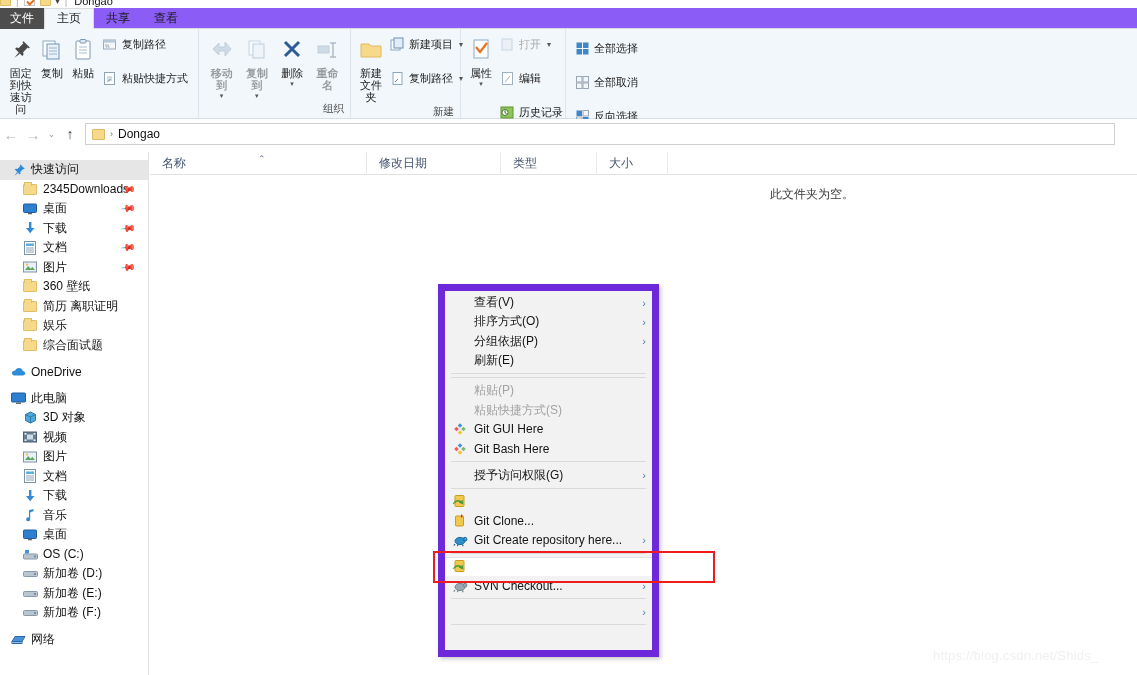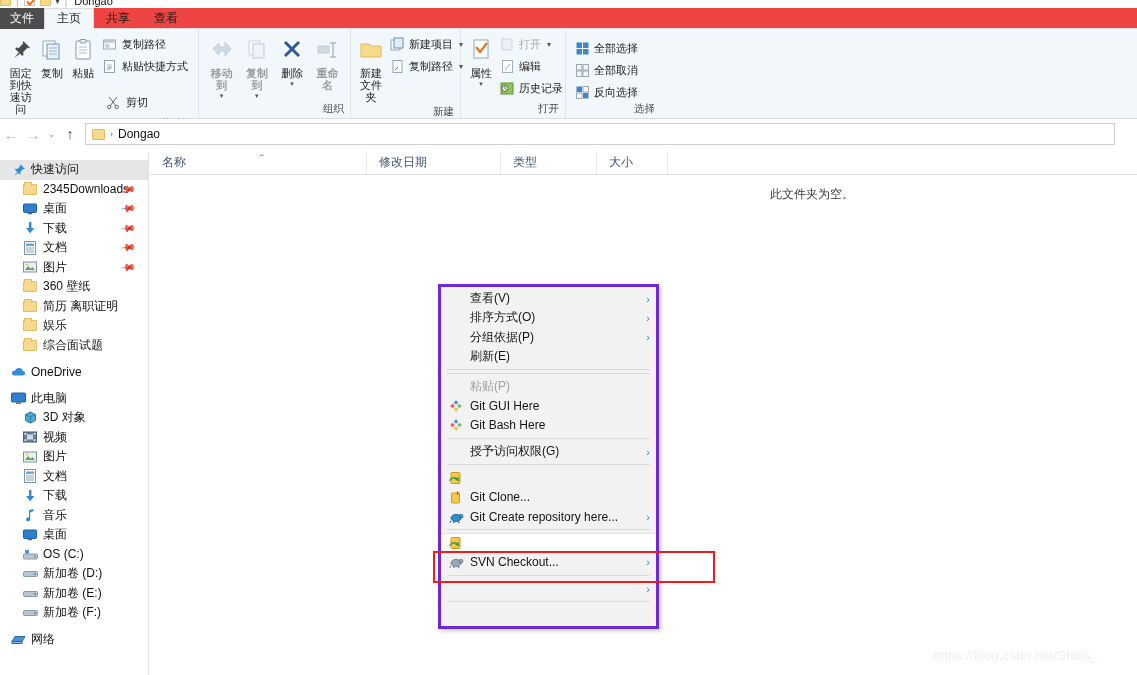--- a/index.html
+++ b/index.html
@@ -21,21 +21,21 @@
   .qat .fold { width: 11px; height: 9px; background: #f6d98b; border: 1px solid #e0bd63; border-radius: 1px; }
   .qat .sep { color: #b0b0b0; font-size: 10px; }
   .qat .chk { width: 11px; height: 9px; background: #fdfdfd; border: 1px solid #c8c8c8; position: relative; }
   .qat .chk::after { content: ""; position: absolute; left: 2px; top: 1px; width: 5px; height: 3px; border-left: 2px solid #e8701a; border-bottom: 2px solid #e8701a; transform: rotate(-45deg); }
   .qat .caret { font-size: 8px; color: #444; }
   .qat .wtitle { font-size: 11px; color: #111; margin-left: 2px; }
 
   
   .tabstrip {
     position: absolute; left: 0; top: 8px; width: 1137px; height: 21px;
-    background: #ef4444; border-bottom: 1px solid #dcdcdc;
+    background: #8b5cf6; border-bottom: 1px solid #dcdcdc;
     display: flex; align-items: stretch;
   }
   .tab {
     display: flex; align-items: center; justify-content: center;
     font-size: 12px; color: #1b1b1b; padding: 0 12px; cursor: default;
     height: 21px; white-space: nowrap;
   }
   .tab.file { background: #4d4d4d; color: #ffffff; min-width: 40px; padding: 0 10px; }
   .tab.active { background: #f2f7fb; border: 1px solid #dcdcdc; border-bottom: 1px solid #f2f7fb; }
 
@@ -48,60 +48,60 @@
   .rgroup { position: relative; display: flex; flex-direction: column; justify-content: space-between; padding: 4px 6px 0 6px; border-right: 1px solid #dde4ea; }
   .rgroup:last-child { border-right: none; }
   .rgroup-body { display: flex; align-items: flex-start; gap: 2px; flex: 1; }
   .rgroup-title { text-align: right; font-size: 10.5px; color: #4a4a4a; padding-bottom: 2px; }
 
   .bigbtn { width: 52px; display: flex; flex-direction: column; align-items: center; gap: 2px; padding: 2px 1px; cursor: default; }
   .bigbtn .bi { height: 30px; display: flex; align-items: center; justify-content: center; }
   .bigbtn .bl { font-size: 11px; color: #1b1b1b; text-align: center; line-height: 12px; }
   .bigbtn.dim .bl, .bigbtn.dim .bi { opacity: .42; font-weight: bold; }
 
-  .smallcol { display: flex; flex-direction: column; gap: 4px; padding-top: 2px; }
+  .smallcol { display: flex; flex-direction: column; gap: 16px; padding-top: 2px; }
   .smallbtn { display: flex; align-items: center; gap: 4px; padding: 1px 4px 1px 2px; font-size: 11px; color: #1b1b1b; cursor: default; white-space: nowrap; }
   .smallbtn .si { width: 16px; height: 16px; display: flex; align-items: center; justify-content: center; flex: 0 0 16px; }
   .smallbtn.dim { color: #a9a9a9; }
   .smallbtn.dim .si { opacity: .4; }
   .dd { font-size: 8px; color: #555; margin-left: 2px; }
   .dncaret { font-size: 7px; color: #555; line-height: 6px; }
 
   
   .addrbar { position: absolute; left: 0; top: 119px; width: 1137px; height: 30px; background: #fff; display: flex; align-items: center; }
   .navbtn { width: 22px; height: 22px; display: flex; align-items: center; justify-content: center; font-size: 15px; color: #b9b9b9; cursor: default; }
   .navbtn.up { color: #3b3b3b; font-size: 14px; }
   .navbtn.dropd { font-size: 9px; color: #9a9a9a; width: 15px; }
   .addrbox { flex: 0 0 auto; margin-left: 4px; width: 1030px; height: 22px; border: 1px solid #cfcfcf; background: #fff; display: flex; align-items: center; padding: 0 6px; gap: 5px; }
   .addrbox .fold { width: 13px; height: 11px; background: #f6d98b; border: 1px solid #dcbb62; border-radius: 1px; }
   .addrbox .chev { font-size: 9px; color: #6b6b6b; }
   .addrbox .crumb { font-size: 12px; color: #111; }
 
   
-  .colhdr { position: absolute; left: 150px; top: 152px; width: 987px; height: 23px; border-bottom: 1px solid #e2e2e2; display: flex; align-items: flex-end; font-size: 12px; color: #44546f; }
+  .colhdr { position: absolute; left: 150px; top: 152px; width: 987px; height: 23px; border-bottom: 1px solid #e2e2e2; display: flex; align-items: center; font-size: 12px; color: #44546f; }
   .col { height: 23px; display: flex; align-items: center; padding-left: 12px; border-left: 1px solid #e8e8e8; position: relative; }
   .col:first-child { border-left: none; }
   .sortarrow { position: absolute; top: 2px; left: 50%; font-size: 9px; color: #6b7b99; }
 
   
   .sidebar { position: absolute; left: 0; top: 152px; width: 149px; height: 523px; background: #fff; border-right: 1px solid #e4e4e4; padding-top: 8px; overflow: hidden; }
   .snode { display: flex; align-items: center; height: 19.5px; padding-left: 10px; font-size: 12px; color: #111; cursor: default; position: relative; white-space: nowrap; }
   .snode.selected { background: #e6e6e6; }
   .snode .sicon { width: 16px; height: 16px; flex: 0 0 16px; display: flex; align-items: center; justify-content: center; margin-right: 5px; }
   .snode.lvl1 { padding-left: 22px; }
   .snode .pin { position: absolute; right: 14px; font-size: 10px; color: #9aa0a6; transform: rotate(40deg); }
   .spacer { height: 7px; }
 
   
   .emptymsg { position: absolute; left: 770px; top: 186px; width: 150px; text-align: left; font-size: 12px; color: #3a3a3a; }
 
   
   .ctxmenu {
     position: absolute; left: 438px; top: 284px; width: 221px;
-    background: #f2f2f2; border: 3px solid #6d28d9;
+    background: #f2f2f2; border: 7px solid #6d28d9;
     box-shadow: 2px 2px 4px rgba(0,0,0,.22);
     padding: 2px 0;
   }
   .mitem { display: flex; align-items: center; height: 19.3px; padding: 0 6px 0 6px; font-size: 12px; color: #141414; cursor: default; position: relative; white-space: nowrap; }
   .mitem .micon { width: 17px; height: 16px; flex: 0 0 17px; display: flex; align-items: center; justify-content: center; margin-right: 6px; }
   .mitem .mlabel { flex: 1; }
   .mitem .marrow { font-size: 11px; color: #4a7fb5; margin-left: 8px; font-weight: 300; }
   .mitem.disabled { color: #a3a3a3; }
   .mitem.highlight { background: #ffffff; border-top: 1px solid #e3e3e3; }
   .msep { height: 1px; background: #dadada; margin: 3px 6px 3px 6px; }
@@ -686,20 +686,24 @@
 
     <div class="msep"></div>
 
 
     <div class="msep"></div>
 
     <div class="mitem disabled">
       <span class="micon"></span>
       <span class="mlabel">粘贴(P)</span>
     </div>
+    <div class="mitem disabled">
+      <span class="micon"></span>
+      <span class="mlabel">粘贴快捷方式(S)</span>
+    </div>
 
     <div class="mitem">
       <span class="micon">
         <svg width="14" height="14" viewBox="0 0 14 14">
             <g>
               <path d="M7 1.2L9.3 3.5 7 5.8 4.7 3.5z" fill="#4a90d6"></path>
               <path d="M1.2 7L3.5 4.7 5.8 7 3.5 9.3z" fill="#ef5a5a"></path>
               <path d="M8.2 7l2.3-2.3L12.8 7l-2.3 2.3z" fill="#6fc06f"></path>
               <path d="M7 8.2l2.3 2.3L7 12.8 4.7 10.5z" fill="#f2c13d"></path>
             </g>

